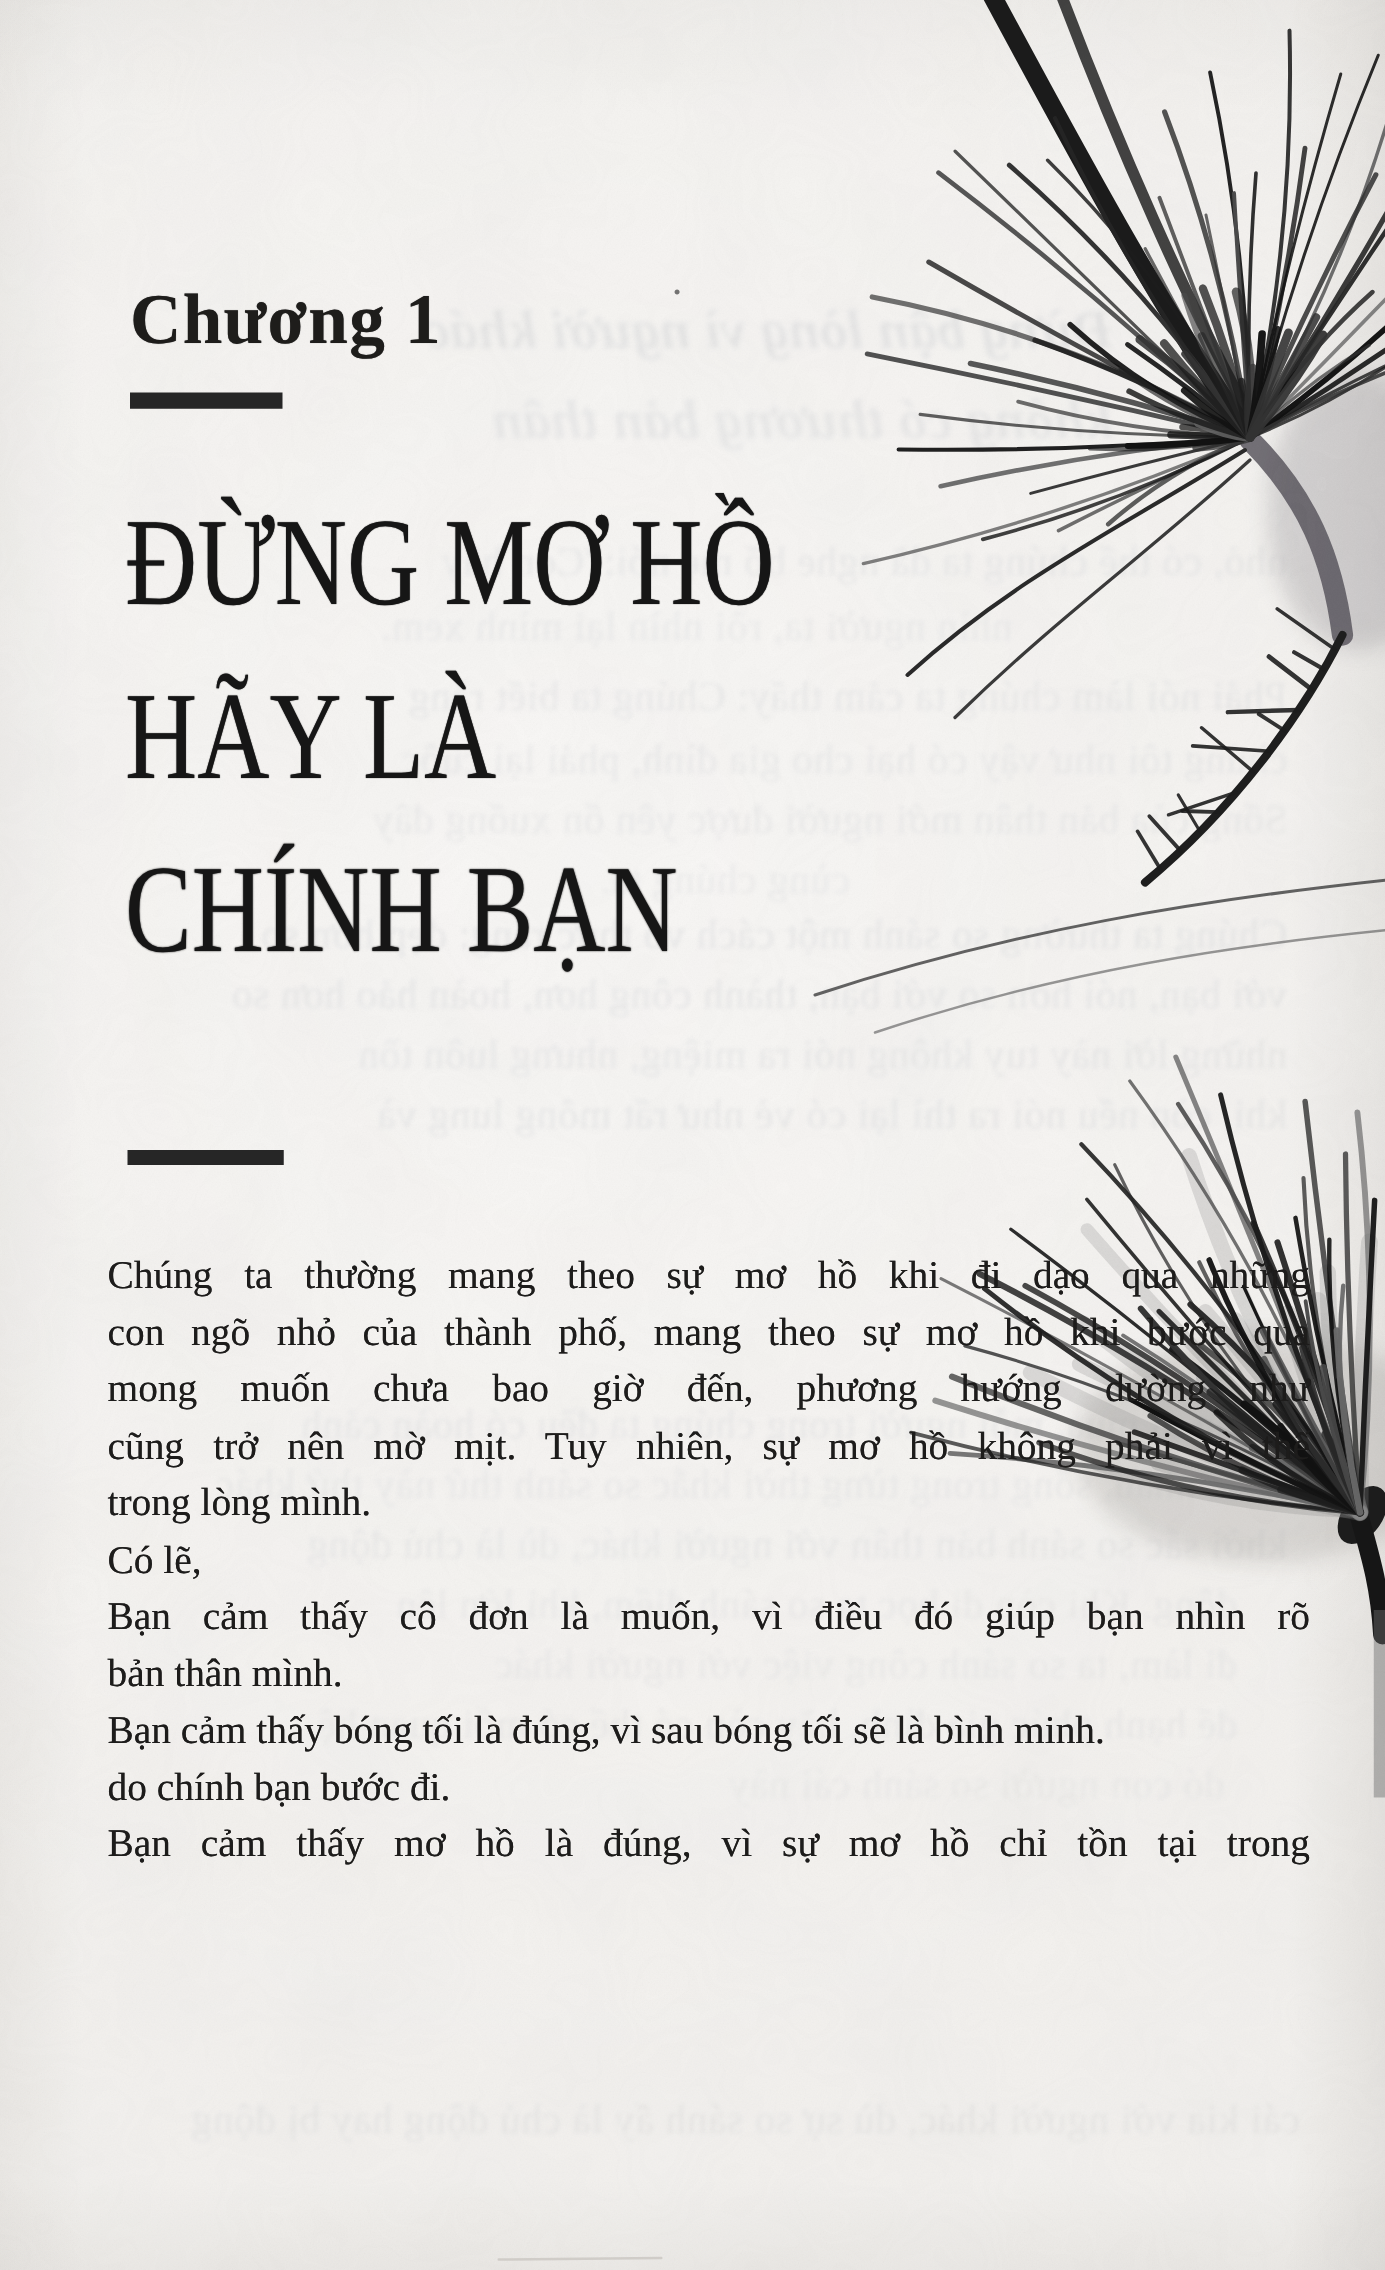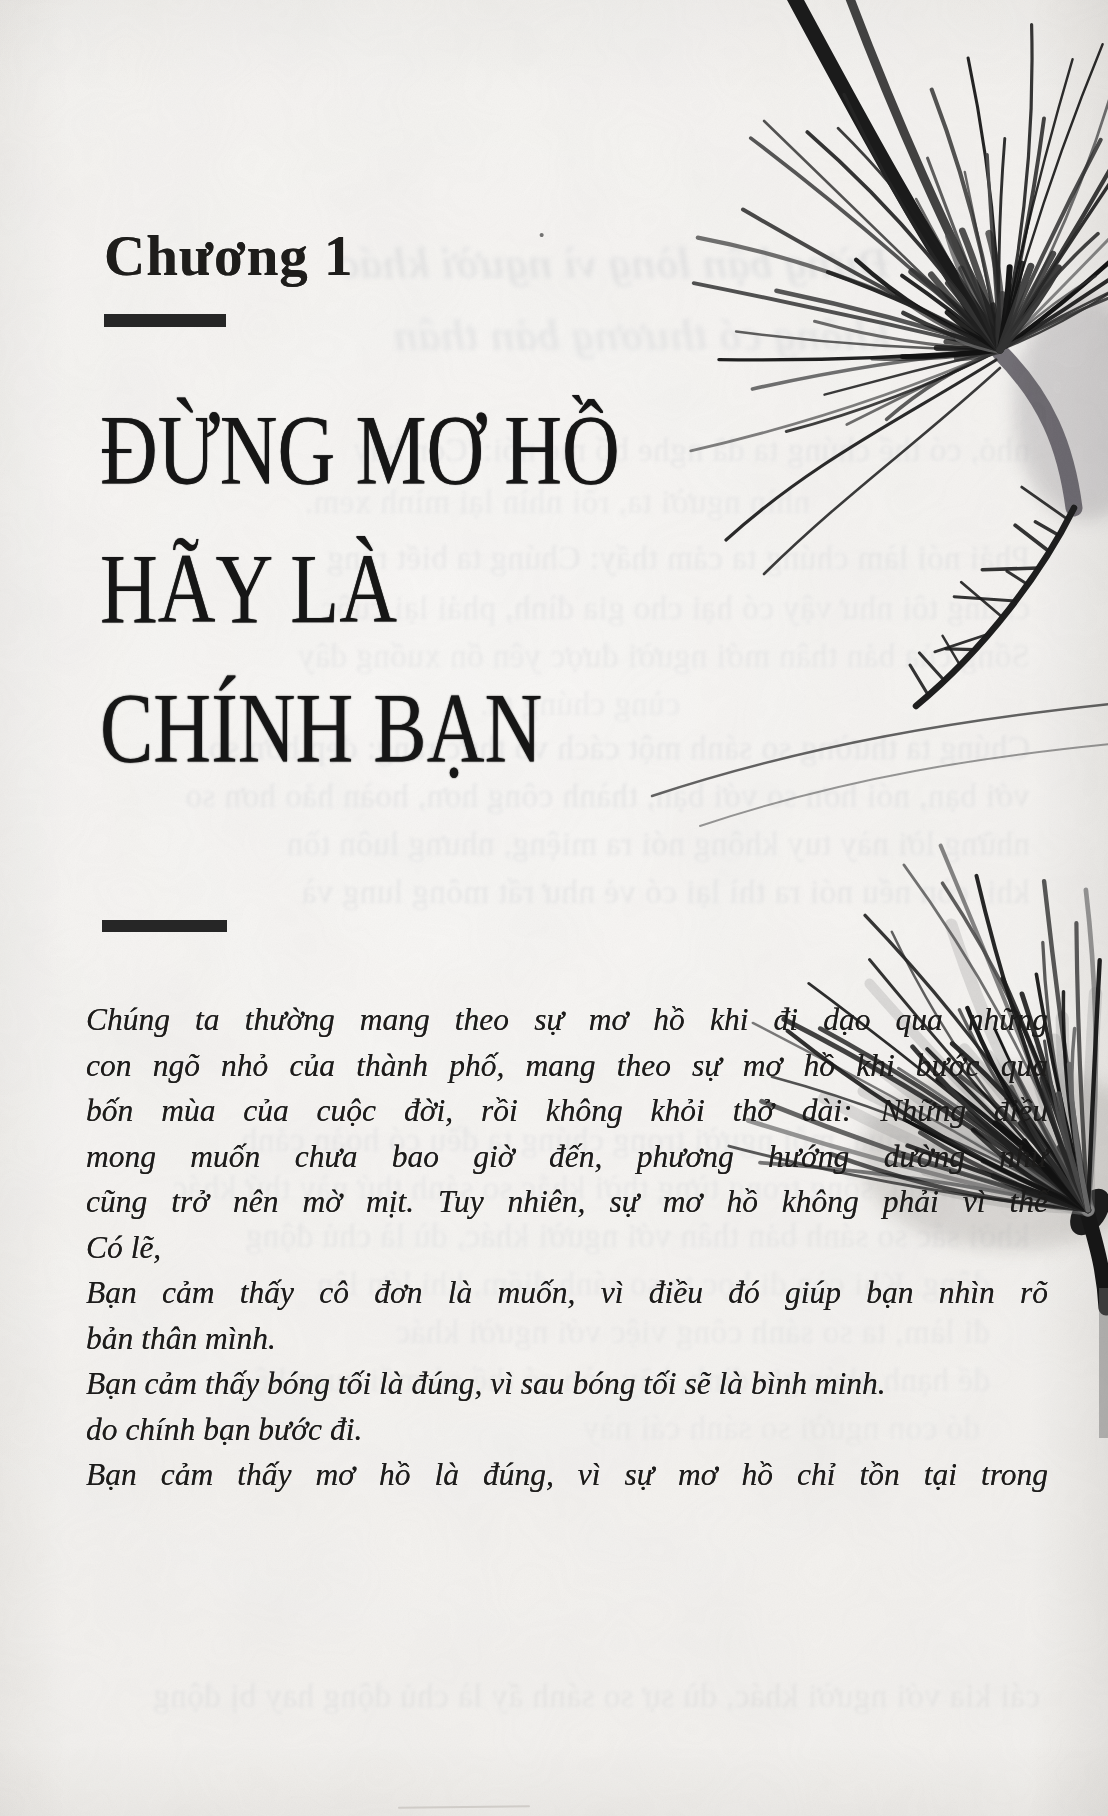--- a/index.html
+++ b/index.html
@@ -52,21 +52,21 @@
   .title-line{
     transform:scaleX(.8); transform-origin:left top;
     white-space:nowrap;
     text-shadow:0 0 1px rgba(10,10,10,.85);
   }
   .title-line:nth-child(3){ text-shadow:0 0 1.6px rgba(5,5,5,.95); }
 
   .body-block{
     position:absolute; left:70px; top:997px; width:962px;
     font-size:31.5px; line-height:45.5px;
-    font-style:italic; color:#1d1c1b;
+    color:#1d1c1b;
   }
   .body-line{ text-shadow:0 0 .5px rgba(25,25,25,.8); white-space:nowrap; }
   .body-line.just{ white-space:normal; text-align:justify; text-align-last:justify; }
 
   .speck{
     position:absolute; left:520px; top:230px; z-index:3;
     font-size:34px; line-height:10px; color:#2f2f2f; opacity:.65;
   }
   .scratch{
     position:absolute; left:382px; top:1806px; width:132px; height:2px;
@@ -309,23 +309,23 @@
   <div class="speck">·</div>
   <div class="chapter-title" id="title-box">
       <div class="title-line">ĐỪNG MƠ HỒ</div>
       <div class="title-line">HÃY LÀ</div>
       <div class="title-line">CHÍNH BẠN</div>
     </div>
   <div class="rule rule-2"></div>
   <div class="body-block" id="body-box">
       <div class="body-line just">Chúng ta thường mang theo sự mơ hồ khi đi dạo qua những</div>
       <div class="body-line just">con ngõ nhỏ của thành phố, mang theo sự mơ hồ khi bước qua</div>
-      <div class="body-line just">bốn mùa của cuộc đời, rồi không khỏi thở dài: Những điều</div>
       <div class="body-line just">mong muốn chưa bao giờ đến, phương hướng dường như</div>
       <div class="body-line just">cũng trở nên mờ mịt. Tuy nhiên, sự mơ hồ không phải vì thế</div>
+      <div class="body-line">trong lòng mình.</div>
       <div class="body-line">Có lẽ,</div>
       <div class="body-line just">Bạn cảm thấy cô đơn là muốn, vì điều đó giúp bạn nhìn rõ</div>
       <div class="body-line">bản thân mình.</div>
       <div class="body-line">Bạn cảm thấy bóng tối là đúng, vì sau bóng tối sẽ là bình minh.</div>
       <div class="body-line">do chính bạn bước đi.</div>
       <div class="body-line just">Bạn cảm thấy mơ hồ là đúng, vì sự mơ hồ chỉ tồn tại trong</div>
     </div>
   <div class="scratch"></div>
 </div>
 

